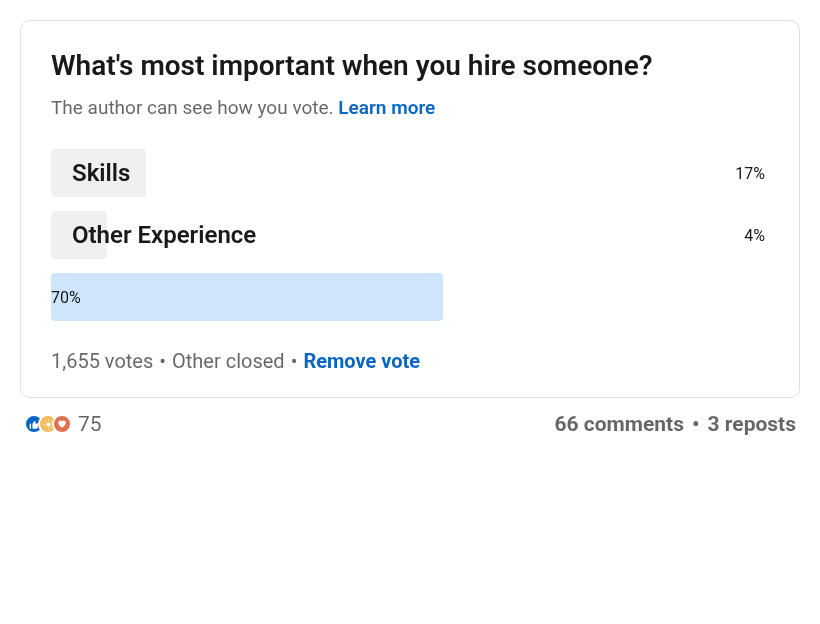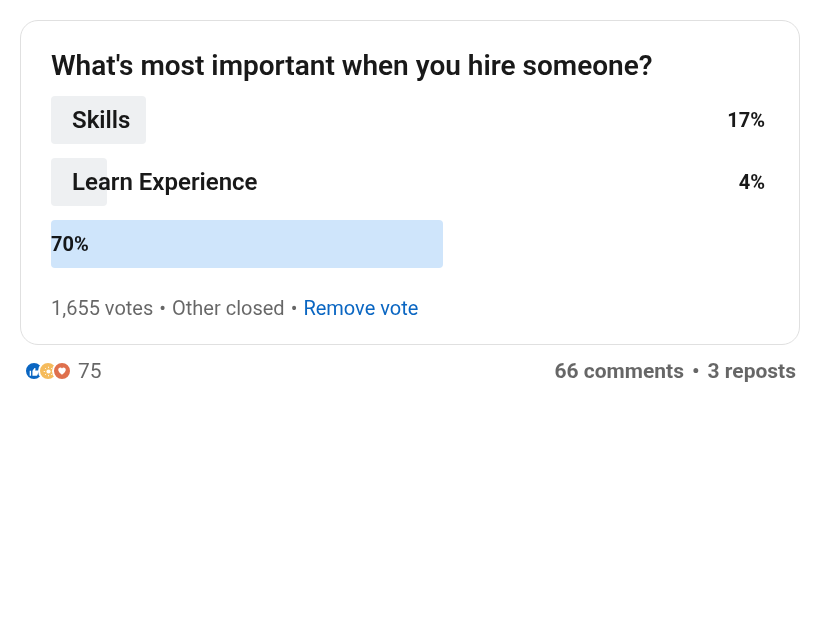--- a/index.html
+++ b/index.html
@@ -6,21 +6,21 @@
   body {
     font-family: -apple-system, BlinkMacSystemFont, "Segoe UI", Roboto, Helvetica, Arial, sans-serif;
     background: #fff;
     width: 820px;
     height: 624px;
     padding: 20px;
     color: rgba(0,0,0,0.9);
   }
   .poll-card {
     border: 1px solid #e0e0e0;
-    border-radius: 18px;
+    border-radius: 10px;
     padding: 28px 30px 24px 30px;
     background: #fff;
   }
   .poll-question {
     font-size: 28px;
     font-weight: 600;
     color: rgba(0,0,0,0.9);
     margin-bottom: 14px;
   }
   .poll-subtitle {
@@ -60,40 +60,40 @@
     font-weight: 600;
     color: rgba(0,0,0,0.9);
     padding-left: 21px;
     display: flex;
     align-items: center;
     gap: 10px;
   }
   .poll-pct {
     position: relative;
     z-index: 1;
-    font-size: 20px;
-    font-weight: 700;
+    font-size: 16px;
+    font-weight: 400;
     color: rgba(0,0,0,0.9);
     padding-right: 4px;
   }
   .check-icon {
     width: 22px; height: 22px;
     background: #57606a;
     border-radius: 50%;
     display: flex; align-items: center; justify-content: center;
   }
   .check-icon svg { width: 13px; height: 13px; }
   .poll-meta {
     font-size: 20px;
     color: rgba(0,0,0,0.6);
   }
   .poll-meta .dot { margin: 0 6px; }
   .poll-meta a {
     color: #0a66c2;
-    font-weight: 400;
+    font-weight: 700;
     text-decoration: none;
     cursor: pointer;
   }
   .social-bar {
     display: flex;
     justify-content: space-between;
     align-items: center;
     margin-top: 14px;
     padding: 0 4px;
     font-size: 21px;
@@ -121,32 +121,35 @@
   .reaction.celebrate { background: #f5bb5c; }
   .reaction.love { background: #df704d; }
   .social-right { display: flex; align-items: center; cursor: pointer; font-weight: bold; }
   .social-right .dot { margin: 0 8px; }
 </style>
 </head>
 <body>
 
 <div class="poll-card">
   <h2 class="poll-question">What's most important when you hire someone?</h2>
+  <p class="poll-subtitle">
+    <span>The author can see how you vote. </span><a>Learn more</a>
+  </p>
 
   <div class="poll-options">
 
     <div class="poll-option">
       <div class="poll-bar" style="width:13.26%"></div>
       <div class="poll-label">Skills</div>
       <div class="poll-pct">17%</div>
     </div>
 
     <div class="poll-option">
       <div class="poll-bar" style="width:7.800000000000001%"></div>
-      <div class="poll-label">Learn Experience</div>
+      <div class="poll-label">Other Experience</div>
       <div class="poll-pct">4%</div>
     </div>
 
     <div class="poll-option">
       <div class="poll-bar selected" style="width:54.6%"></div>
       <div class="poll-pct">70%</div>
     </div>
 
 
   </div>

